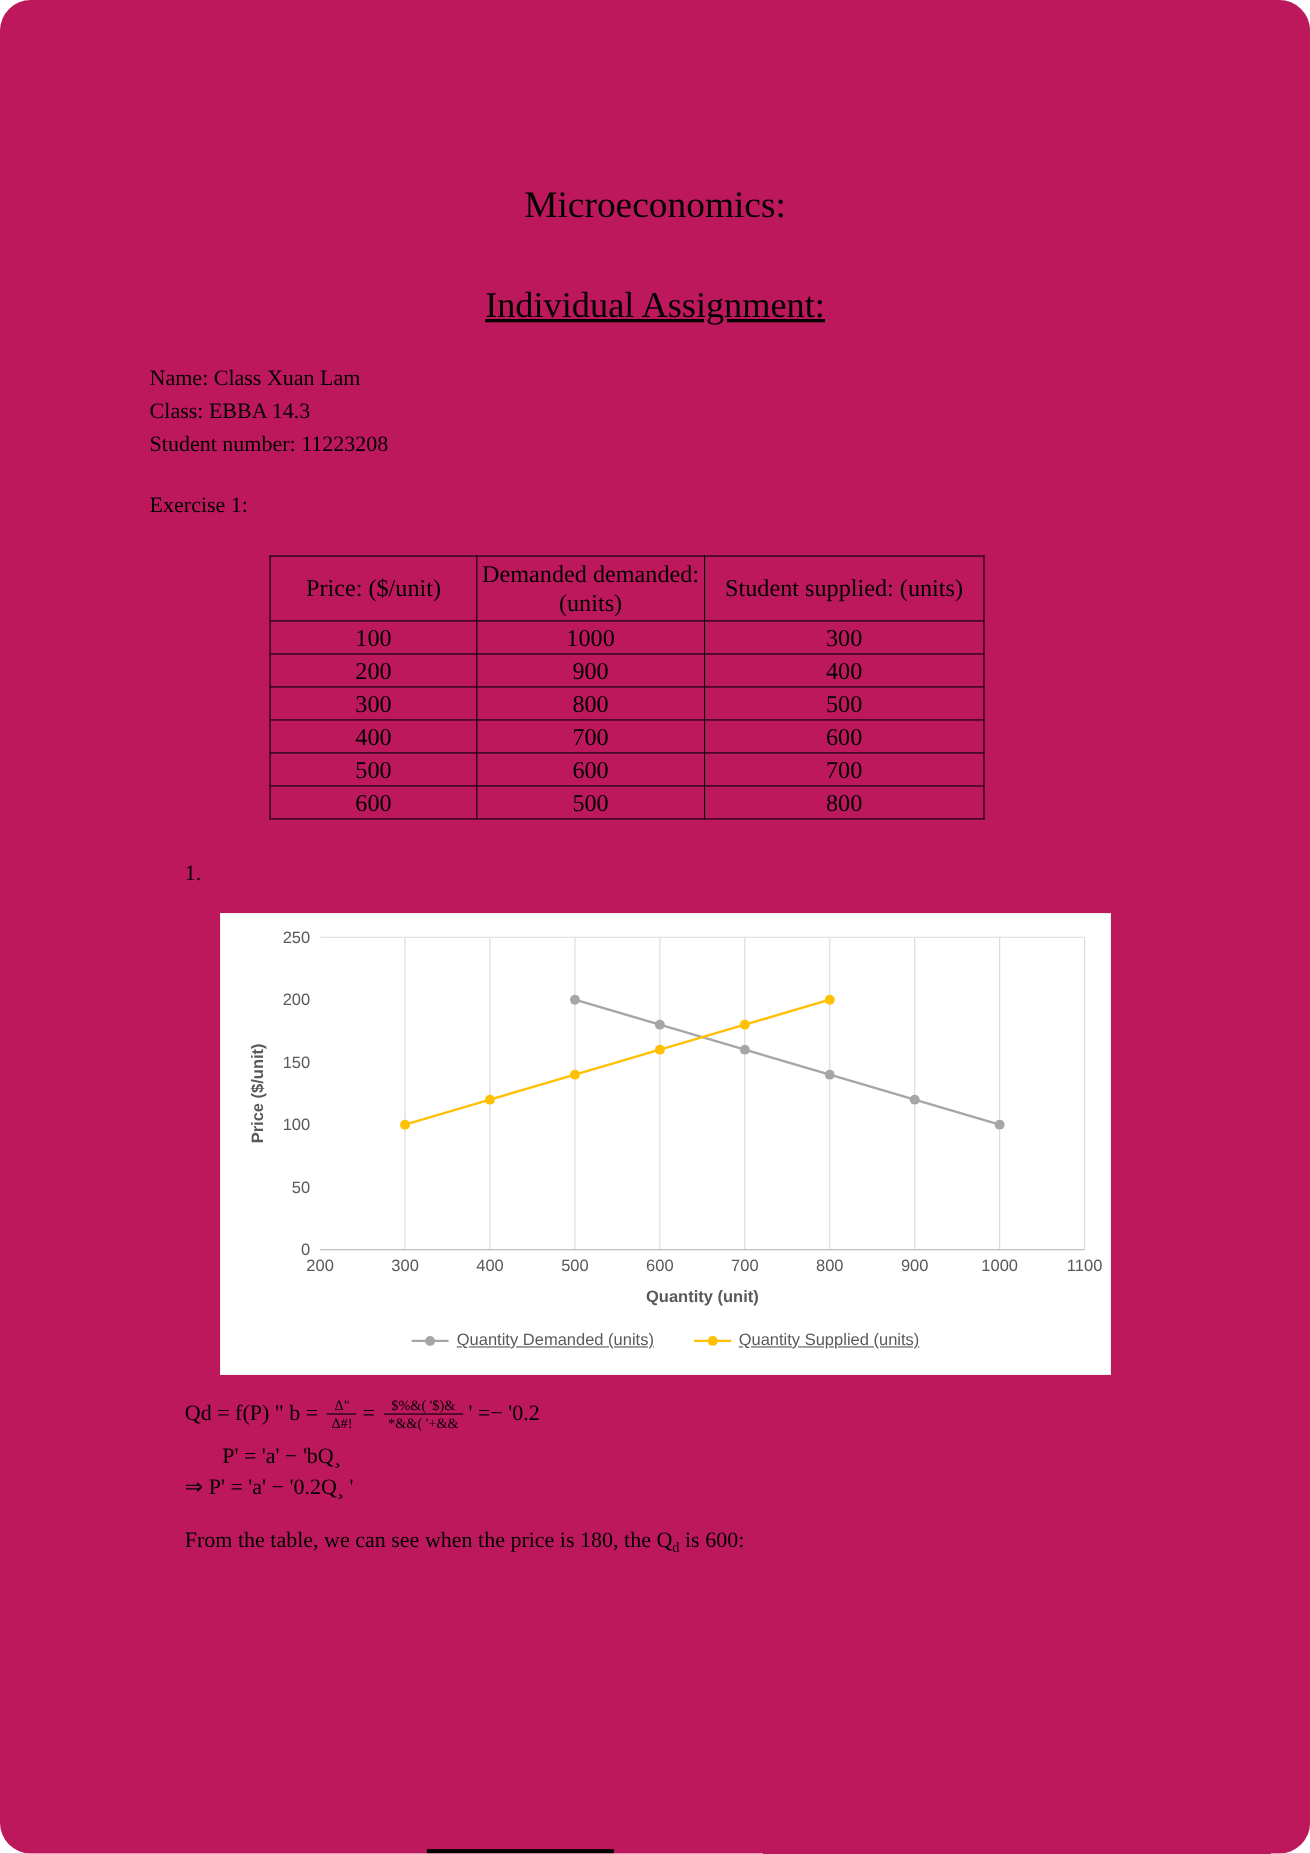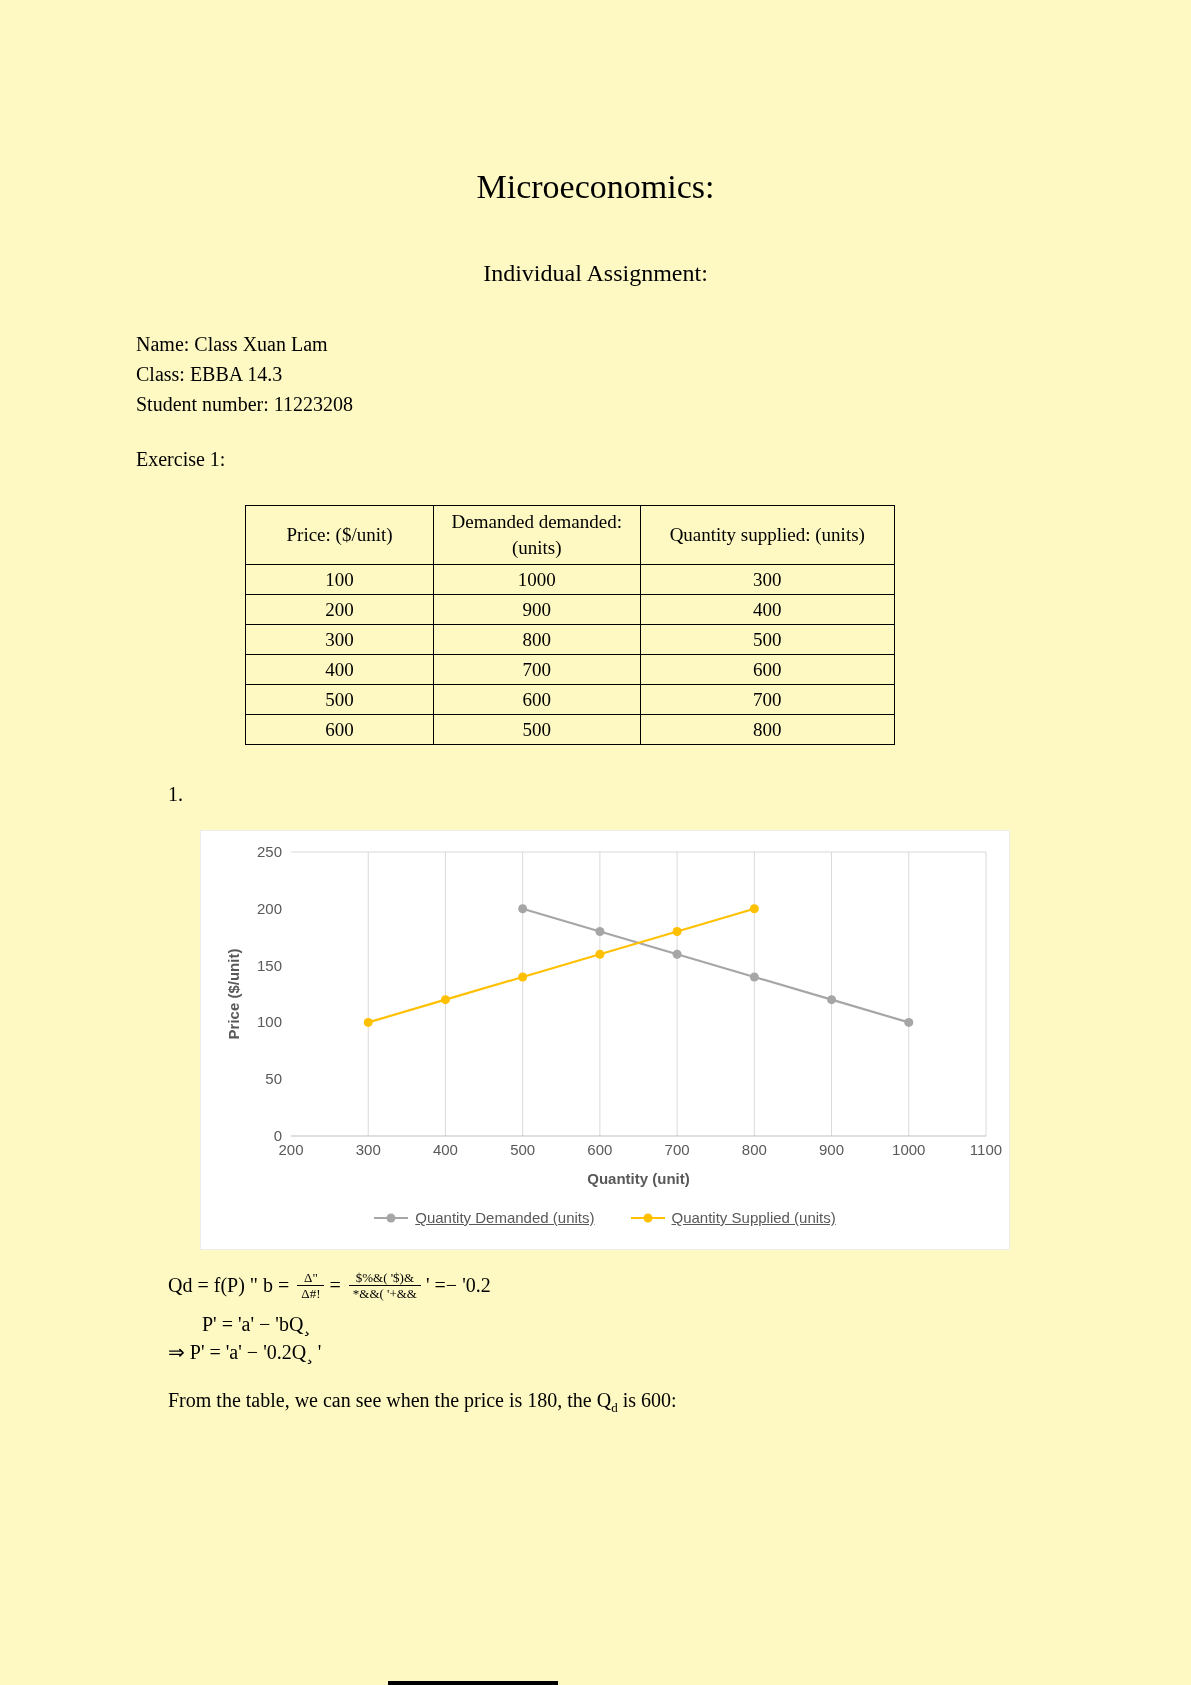--- a/index.html
+++ b/index.html
@@ -1,25 +1,25 @@
 <!DOCTYPE html>
 <html><head>
 <meta charset="utf-8">
 <style>
   html,body{margin:0;padding:0;background:#fff;}
-  .page{position:relative;width:1191px;height:1685px;background:#fef9c3;
-        font-family:"Liberation Serif", serif;color:#000;overflow:hidden;}
+  .page{position:relative;width:1191px;height:1685px;background:#be185d;
+        font-family:"Liberation Serif", serif;color:#000;overflow:hidden;border-radius:28px;}
 
   .title{position:absolute;top:168px;left:0;width:100%;text-align:center;font-size:34px;}
-  .subtitle{position:absolute;top:260px;left:0;width:100%;text-align:center;font-size:24px;}
+  .subtitle{position:absolute;top:260px;left:0;width:100%;text-align:center;font-size:33px;text-decoration:underline;}
 
   .info{position:absolute;left:136px;top:329px;font-size:20px;line-height:30px;}
   .exercise{position:absolute;left:136px;top:448px;font-size:20px;text-align:center;}
 
-  table.data-table{position:absolute;left:245px;top:505px;width:650px;border-collapse:collapse;font-size:19px;}
+  table.data-table{position:absolute;left:245px;top:505px;width:650px;border-collapse:collapse;font-size:22px;}
   table.data-table th,table.data-table td{border:1px solid #000;text-align:center;vertical-align:middle;font-weight:normal;padding:0 4px;}
   table.data-table th{height:58px;white-space:pre-line;line-height:26px;}
   table.data-table td{height:29px;}
   table.data-table th:nth-child(1),table.data-table td:nth-child(1){width:185px;}
   table.data-table th:nth-child(2),table.data-table td:nth-child(2){width:203px;}
   table.data-table th:nth-child(3),table.data-table td:nth-child(3){width:254px;}
 
   .list-num{position:absolute;left:168px;top:783px;font-size:20px;}
 
   .chart{position:absolute;left:200px;top:830px;width:810px;height:420px;
@@ -57,21 +57,21 @@
   </div>
 
   <div class="exercise">Exercise 1:</div>
 
   <table class="data-table">
     <thead>
         <tr id="table-head-row">
           <th>Price: ($/unit)</th>
           <th>Demanded demanded:
 (units)</th>
-          <th>Quantity supplied: (units)</th>
+          <th>Student supplied: (units)</th>
         </tr>
       </thead>
     <tbody id="table-body">
         <tr>
           <td>100</td>
           <td>1000</td>
           <td>300</td>
         </tr>
         <tr>
           <td>200</td>

